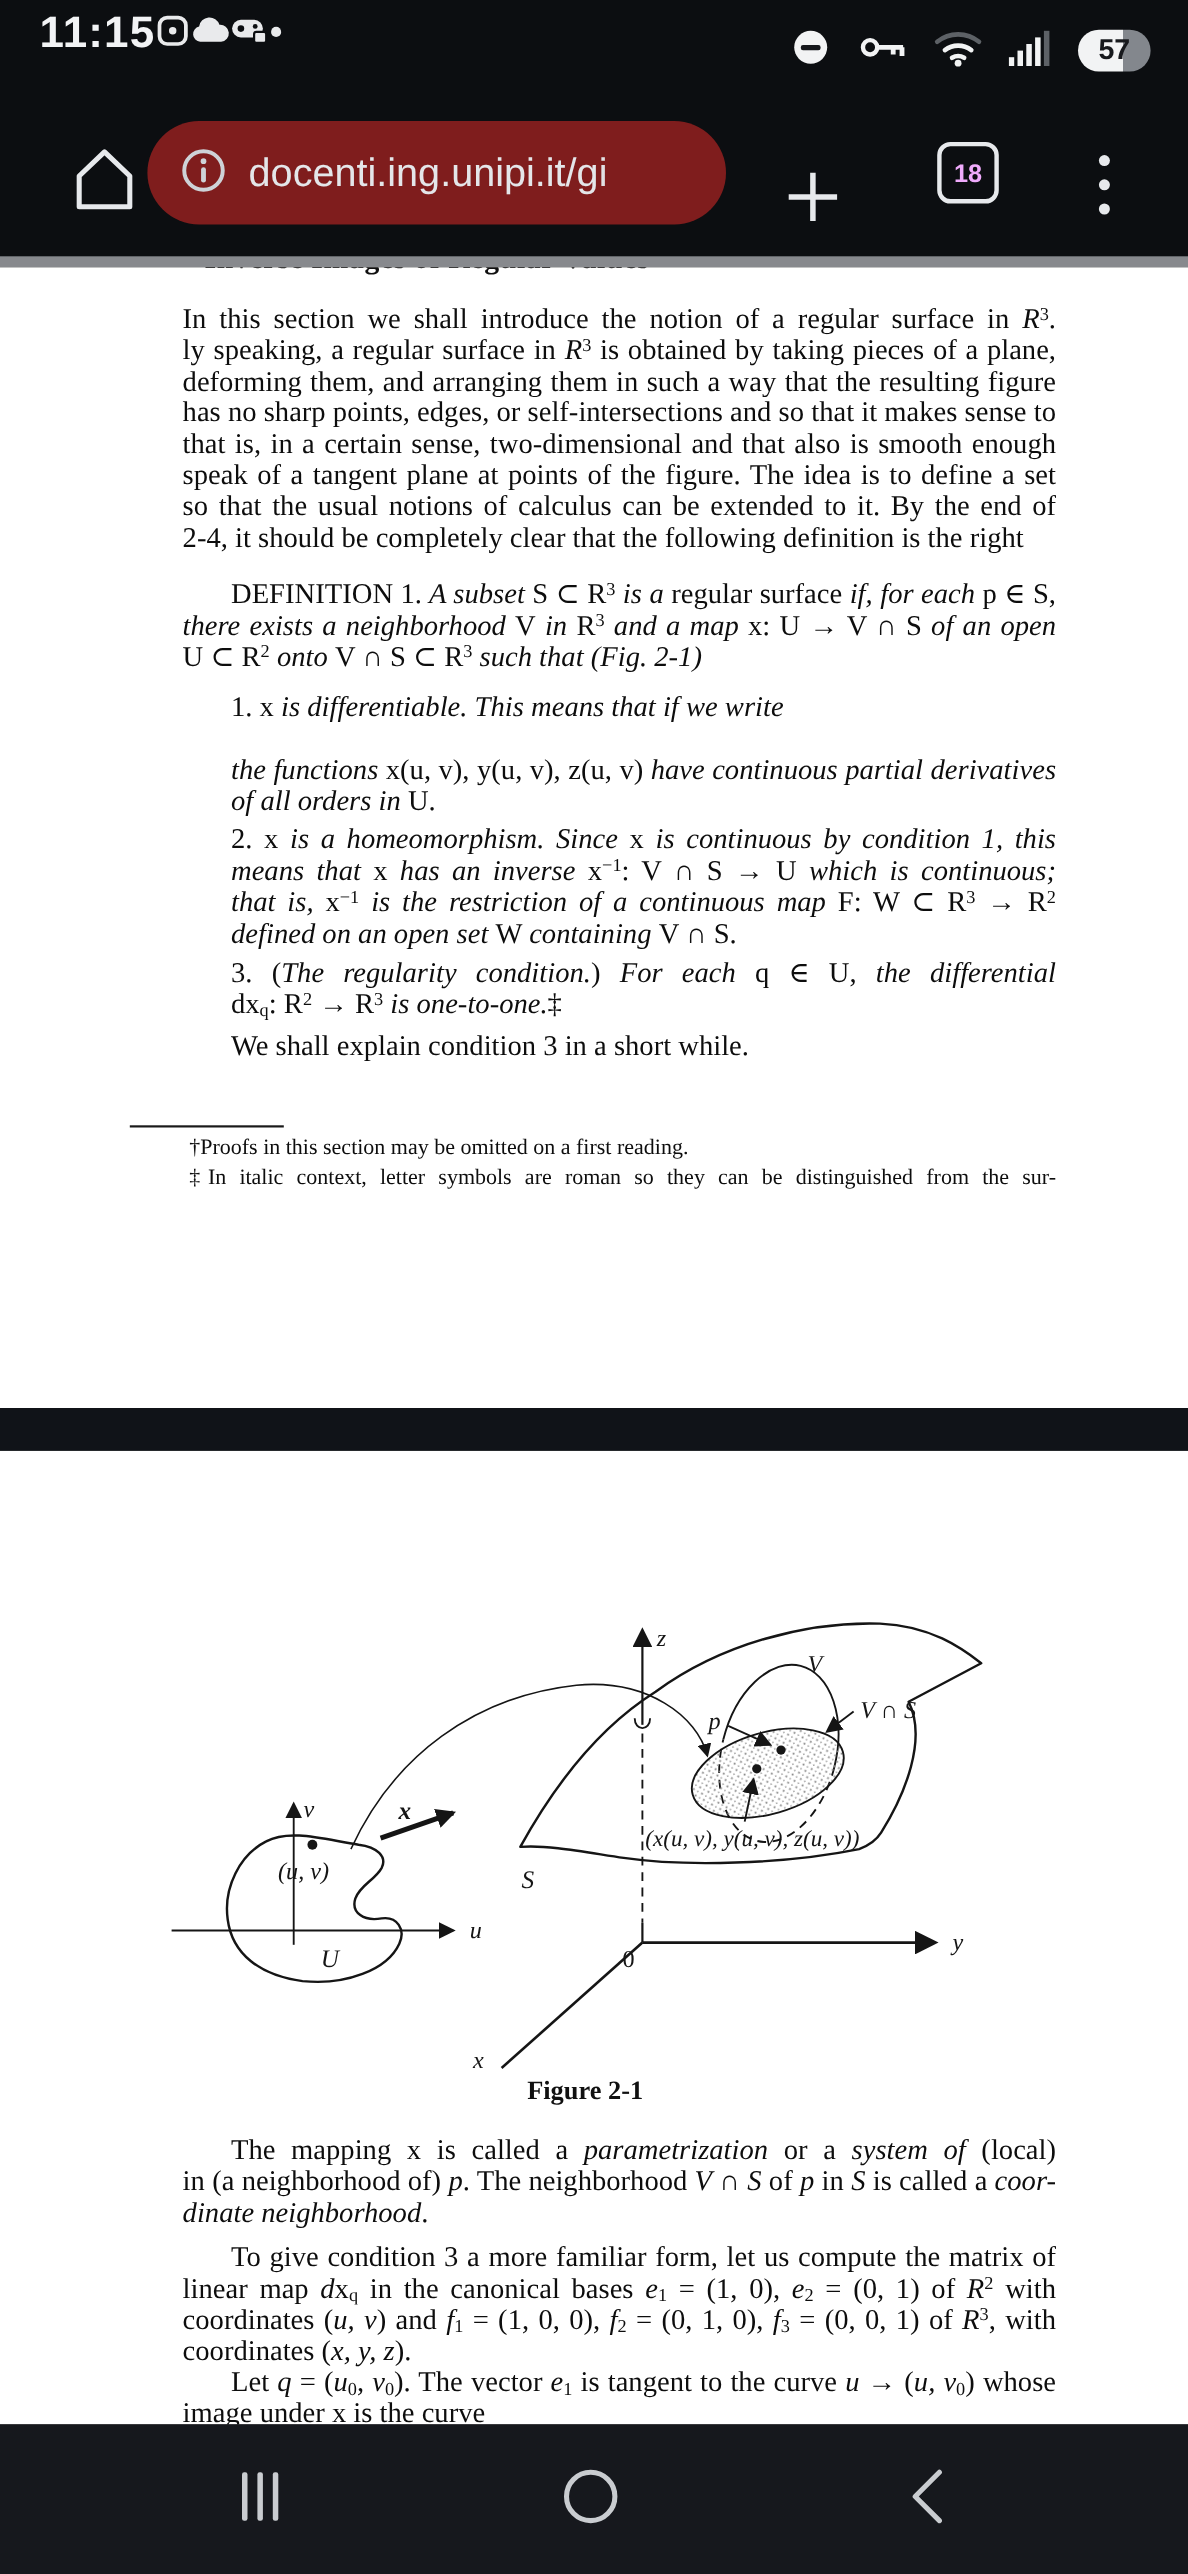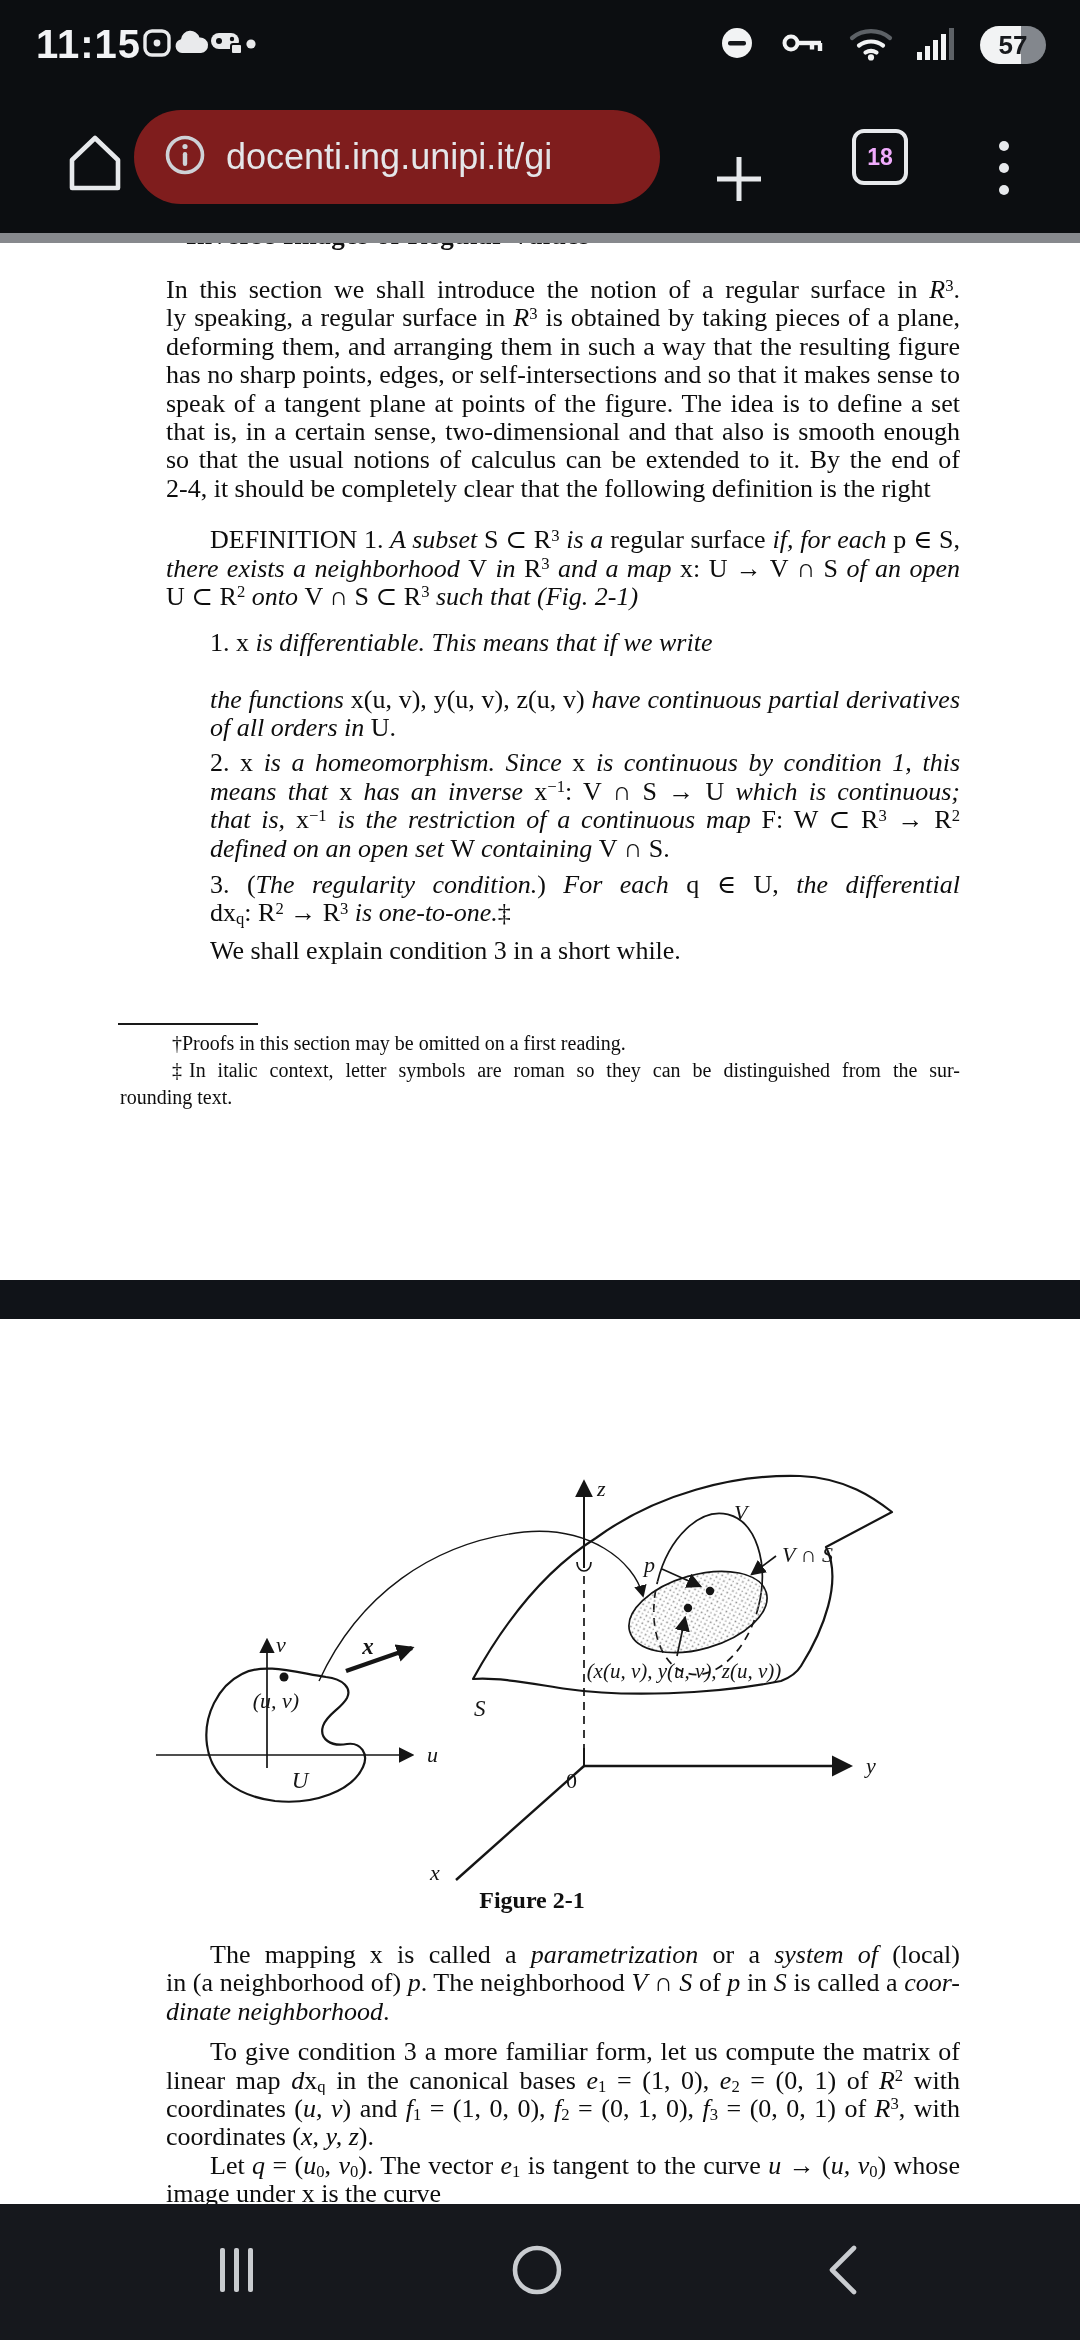--- a/index.html
+++ b/index.html
@@ -2,21 +2,21 @@
 <html><head>
 <meta charset="utf-8">
 <style>
   html,body{margin:0;padding:0;}
   body{
     position:relative;width:1080px;height:2340px;overflow:hidden;
     background:#0c0e11;font-family:"Liberation Sans",sans-serif;
   }
   
   .statusbar{position:absolute;top:0;left:0;width:1080px;height:92px;}
-  .sb-left{position:absolute;left:36px;top:22px;display:flex;align-items:center;gap:0;}
+  .sb-left{position:absolute;left:36px;top:8px;display:flex;align-items:center;gap:0;}
   .sb-time{color:#f2f3f5;font-size:40px;font-weight:bold;letter-spacing:1px;}
   .sb-right{position:absolute;right:34px;top:22px;display:flex;align-items:center;gap:23px;}
   .battery{
     width:66px;height:38px;border-radius:19px;overflow:hidden;position:relative;
     background:linear-gradient(90deg,#f2f3f4 0 62%,#83878d 62% 100%);
     display:flex;align-items:center;justify-content:center;
   }
   .battery span{color:#17191d;font-weight:bold;font-size:26px;}
   
   .toolbar{position:absolute;top:92px;left:0;width:1080px;height:141px;}
@@ -193,22 +193,22 @@
 <div class="page1">
   <div class="clip-head">
     <span>Inverse Images of Regular Values</span>
   </div>
   <div class="doc" id="doc1">
       <div class="blk p1">
         <div class="line j"><span>In this section we shall introduce the notion of a regular surface in </span><span class="it">R</span><span class="sup">3</span><span>. Rough-</span></div>
         <div class="line j"><span>ly speaking, a regular surface in </span><span class="it">R</span><span class="sup">3</span><span> is obtained by taking pieces of a plane,</span></div>
         <div class="line j"><span>deforming them, and arranging them in such a way that the resulting figure</span></div>
         <div class="line j"><span>has no sharp points, edges, or self-intersections and so that it makes sense to</span></div>
+        <div class="line j"><span>that is, in a certain sense, two-dimensional and that also is smooth enough</span></div>
         <div class="line j"><span>speak of a tangent plane at points of the figure. The idea is to define a set</span></div>
-        <div class="line j"><span>that is, in a certain sense, two-dimensional and that also is smooth enough</span></div>
         <div class="line j"><span>so that the usual notions of calculus can be extended to it. By the end of Sec.</span></div>
         <div class="line"><span>2-4, it should be completely clear that the following definition is the right one.</span></div>
       </div>
       <div class="blk def">
         <div class="line j ind"><span class="bd">DEFINITION 1.</span><span class="it"> A subset </span><span>S ⊂ R</span><span class="sup">3</span><span class="it"> is a </span><span>regular surface</span><span class="it"> if, for each </span><span>p ∈ S,</span></div>
         <div class="line j"><span class="it">there exists a neighborhood </span><span>V</span><span class="it"> in </span><span>R</span><span class="sup">3</span><span class="it"> and a map </span><span class="bd">x</span><span>: U → V ∩ S </span><span class="it">of an open set</span></div>
         <div class="line"><span>U ⊂ R</span><span class="sup">2</span><span class="it"> onto </span><span>V ∩ S ⊂ R</span><span class="sup">3</span><span class="it"> such that (Fig. 2-1)</span></div>
       </div>
       <div class="blk item1 indent44">
         <div class="line"><span>1. </span><span class="bd">x</span><span class="it"> is differentiable. This means that if we write</span></div>
@@ -227,21 +227,20 @@
         <div class="line j"><span>3. (</span><span class="it">The regularity condition.</span><span>) </span><span class="it">For each </span><span>q ∈ U, </span><span class="it">the differential</span></div>
         <div class="line"><span>d</span><span class="bd">x</span><span class="sub">q</span><span>: R</span><span class="sup">2</span><span> → R</span><span class="sup">3</span><span class="it"> is one-to-one.</span><span>‡</span></div>
       </div>
       <div class="blk while indent44">
         <div class="line"><span>We shall explain condition 3 in a short while.</span></div>
       </div>
       <div class="blk frule"></div>
       <div class="blk notes">
         <div class="line ind"><span>†Proofs in this section may be omitted on a first reading.</span></div>
         <div class="line j ind"><span>‡In italic context, letter symbols are roman so they can be distinguished from the sur-</span></div>
-        <div class="line"><span>rounding text.</span></div>
       </div>
     </div>
 </div>
 
 <div class="page-sep"></div>
 
 <div class="page2">
   <div class="doc" id="doc2">
       <div class="blk pa">
         <div class="line j ind"><span>The mapping </span><span class="bd">x</span><span> is called a </span><span class="it">parametrization</span><span> or a </span><span class="it">system of</span><span> (local) </span><span class="it">coordinates</span></div>

